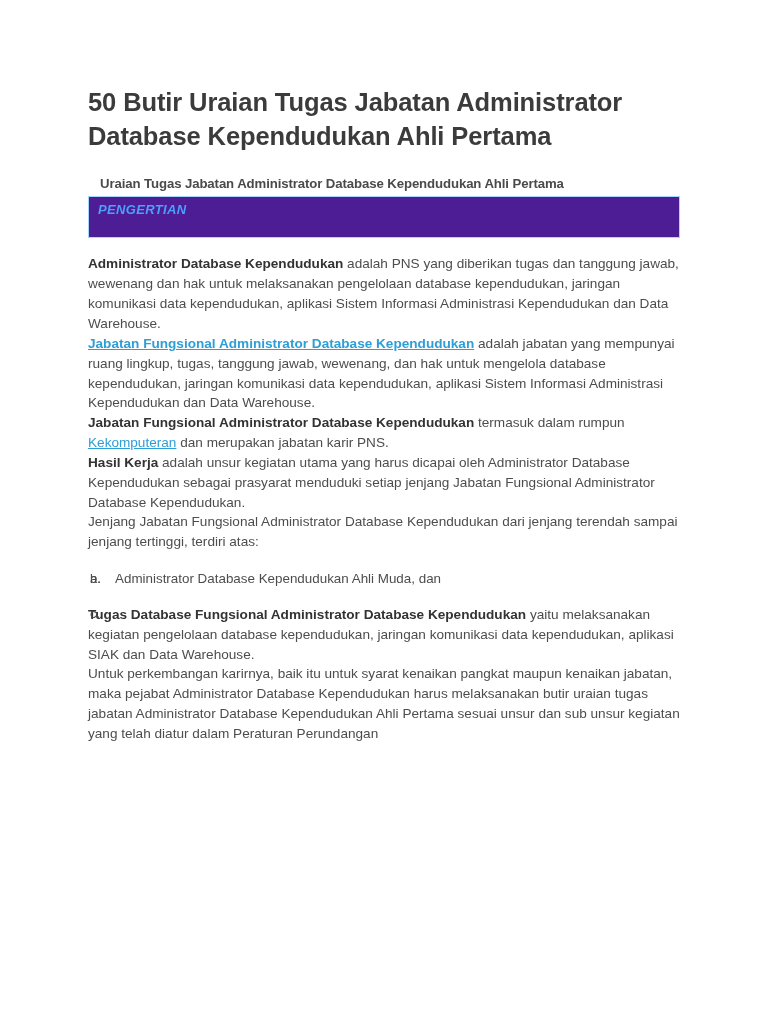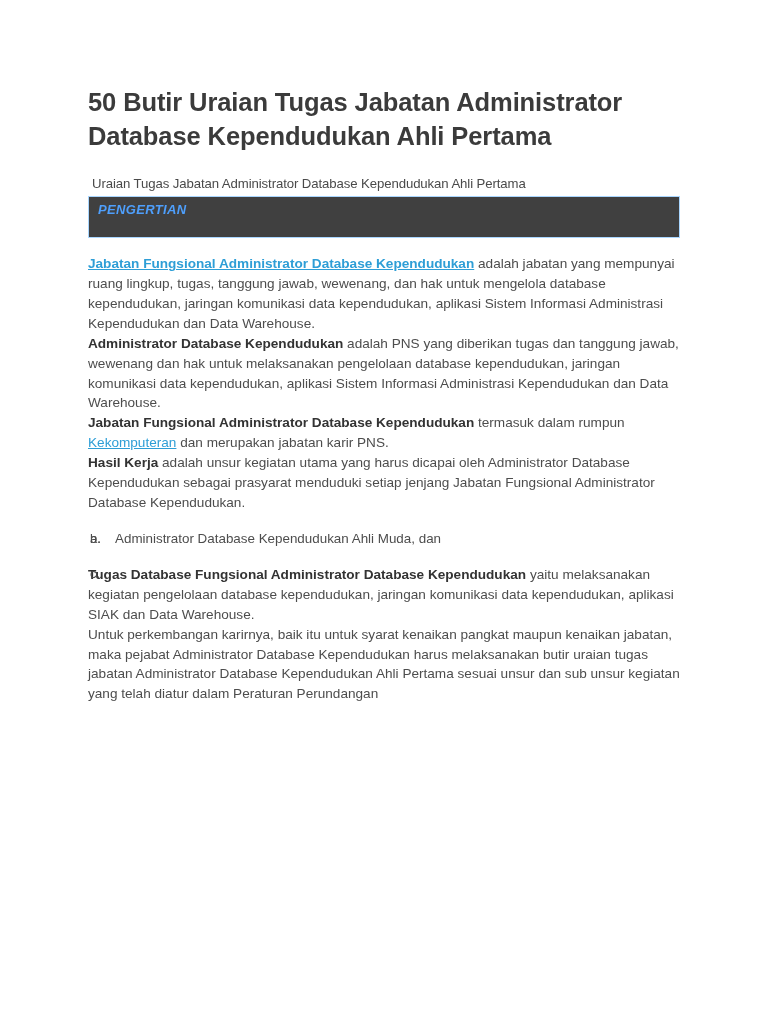--- a/index.html
+++ b/index.html
@@ -37,29 +37,29 @@
     font-weight: bold;
     line-height: 1.32;
     color: #3b3b3b;
     letter-spacing: -0.1px;
     margin: 0 0 22px 0;
     max-width: 560px;
   }
 
   .subtitle {
     font-size: 13.2px;
-    font-weight: normal;
+    font-weight: bold;
     color: #4a4a4a;
     line-height: 1.3;
-    margin: 0 0 4px 4px;
+    margin: 0 0 4px 12px;
     letter-spacing: -0.1px;
   }
 
   .banner {
-    background: #404040;
+    background: #4c1d95;
     border: 1px solid #a9d6ff;
     box-sizing: border-box;
     width: 592px;
     height: 42px;
     padding: 5px 9px 0 9px;
     margin: 0 0 16px 0;
     overflow: hidden;
   }
   .banner.second {
     height: 40px;
@@ -142,29 +142,30 @@
     <h1 class="doc-title">50 Butir Uraian Tugas Jabatan Administrator Database Kependudukan Ahli Pertama</h1>
 
     <div class="subtitle">Uraian Tugas Jabatan Administrator Database Kependudukan Ahli Pertama</div>
 
     <div class="banner">
       <span class="banner-label faded">PENGERTIAN</span>
     </div>
 
     <div class="block">
 
+      <p class="body-text"><b class="lead">Administrator Database Kependudukan</b><span> adalah PNS yang diberikan tugas dan tanggung jawab, wewenang dan hak untuk melaksanakan pengelolaan database kependudukan, jaringan komunikasi data kependudukan, aplikasi Sistem Informasi Administrasi Kependudukan dan Data Warehouse.</span></p>
+
       <p class="body-text"><a class="doclink" href="#">Jabatan Fungsional Administrator Database Kependudukan</a><span> adalah jabatan yang mempunyai ruang lingkup, tugas, tanggung jawab, wewenang, dan hak untuk mengelola database kependudukan, jaringan komunikasi data kependudukan, aplikasi Sistem Informasi Administrasi Kependudukan dan Data Warehouse.</span></p>
-
-      <p class="body-text"><b class="lead">Administrator Database Kependudukan</b><span> adalah PNS yang diberikan tugas dan tanggung jawab, wewenang dan hak untuk melaksanakan pengelolaan database kependudukan, jaringan komunikasi data kependudukan, aplikasi Sistem Informasi Administrasi Kependudukan dan Data Warehouse.</span></p>
 
       <p class="body-text"><b class="lead">Jabatan Fungsional Administrator Database Kependudukan</b><span> termasuk dalam rumpun </span><a class="doclink inline-normal" href="#">Kekomputeran</a><span> dan merupakan jabatan karir PNS.</span></p>
 
       <p class="body-text"><b class="lead">Hasil Kerja</b><span> adalah unsur kegiatan utama yang harus dicapai oleh Administrator Database Kependudukan sebagai prasyarat menduduki setiap jenjang Jabatan Fungsional Administrator Database Kependudukan.</span></p>
 
 
+      <p class="body-text gap-para">Jenjang Jabatan Fungsional Administrator Database Kependudukan dari jenjang terendah sampai jenjang tertinggi, terdiri atas:</p>
 
       <ol class="alpha-list">
         <li><span class="marker">a.</span></li>
         <li><span class="marker">b.</span><span>Administrator Database Kependudukan Ahli Muda, dan</span></li>
         <li><span class="marker">c.</span></li>
       </ol>
 
     </div>
 
 

